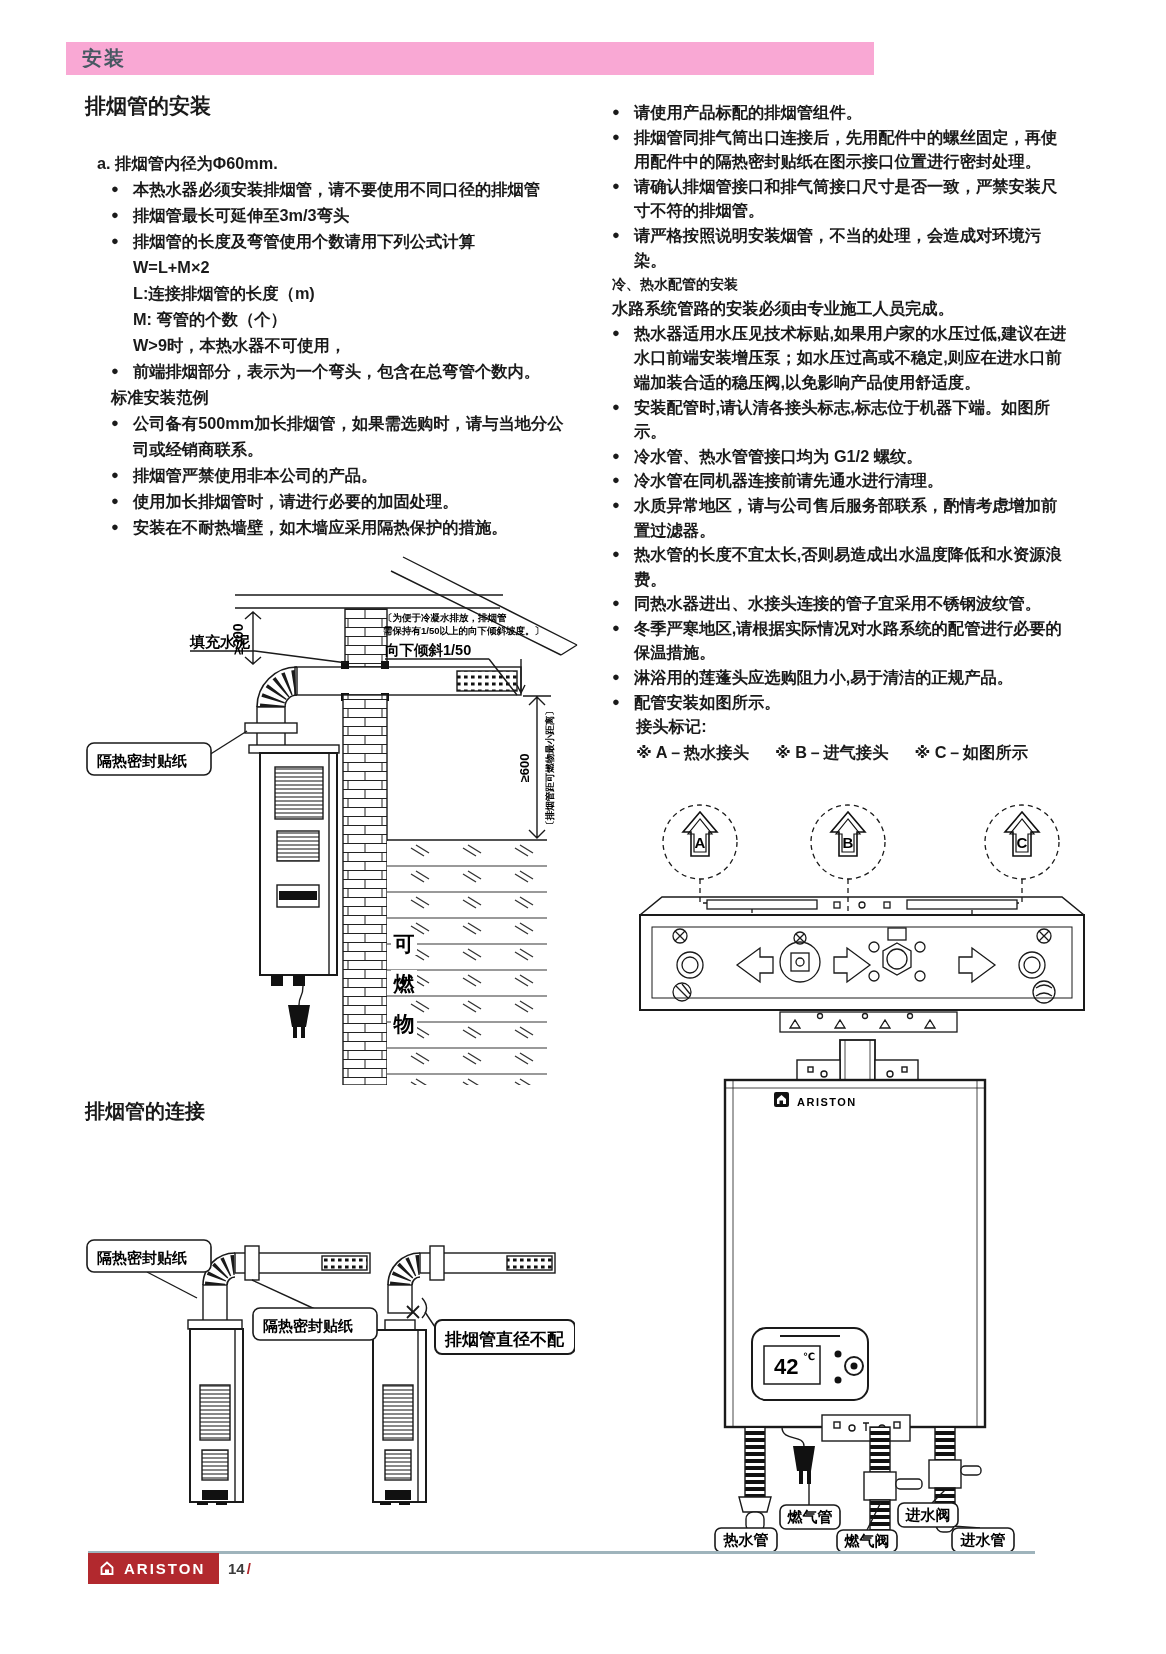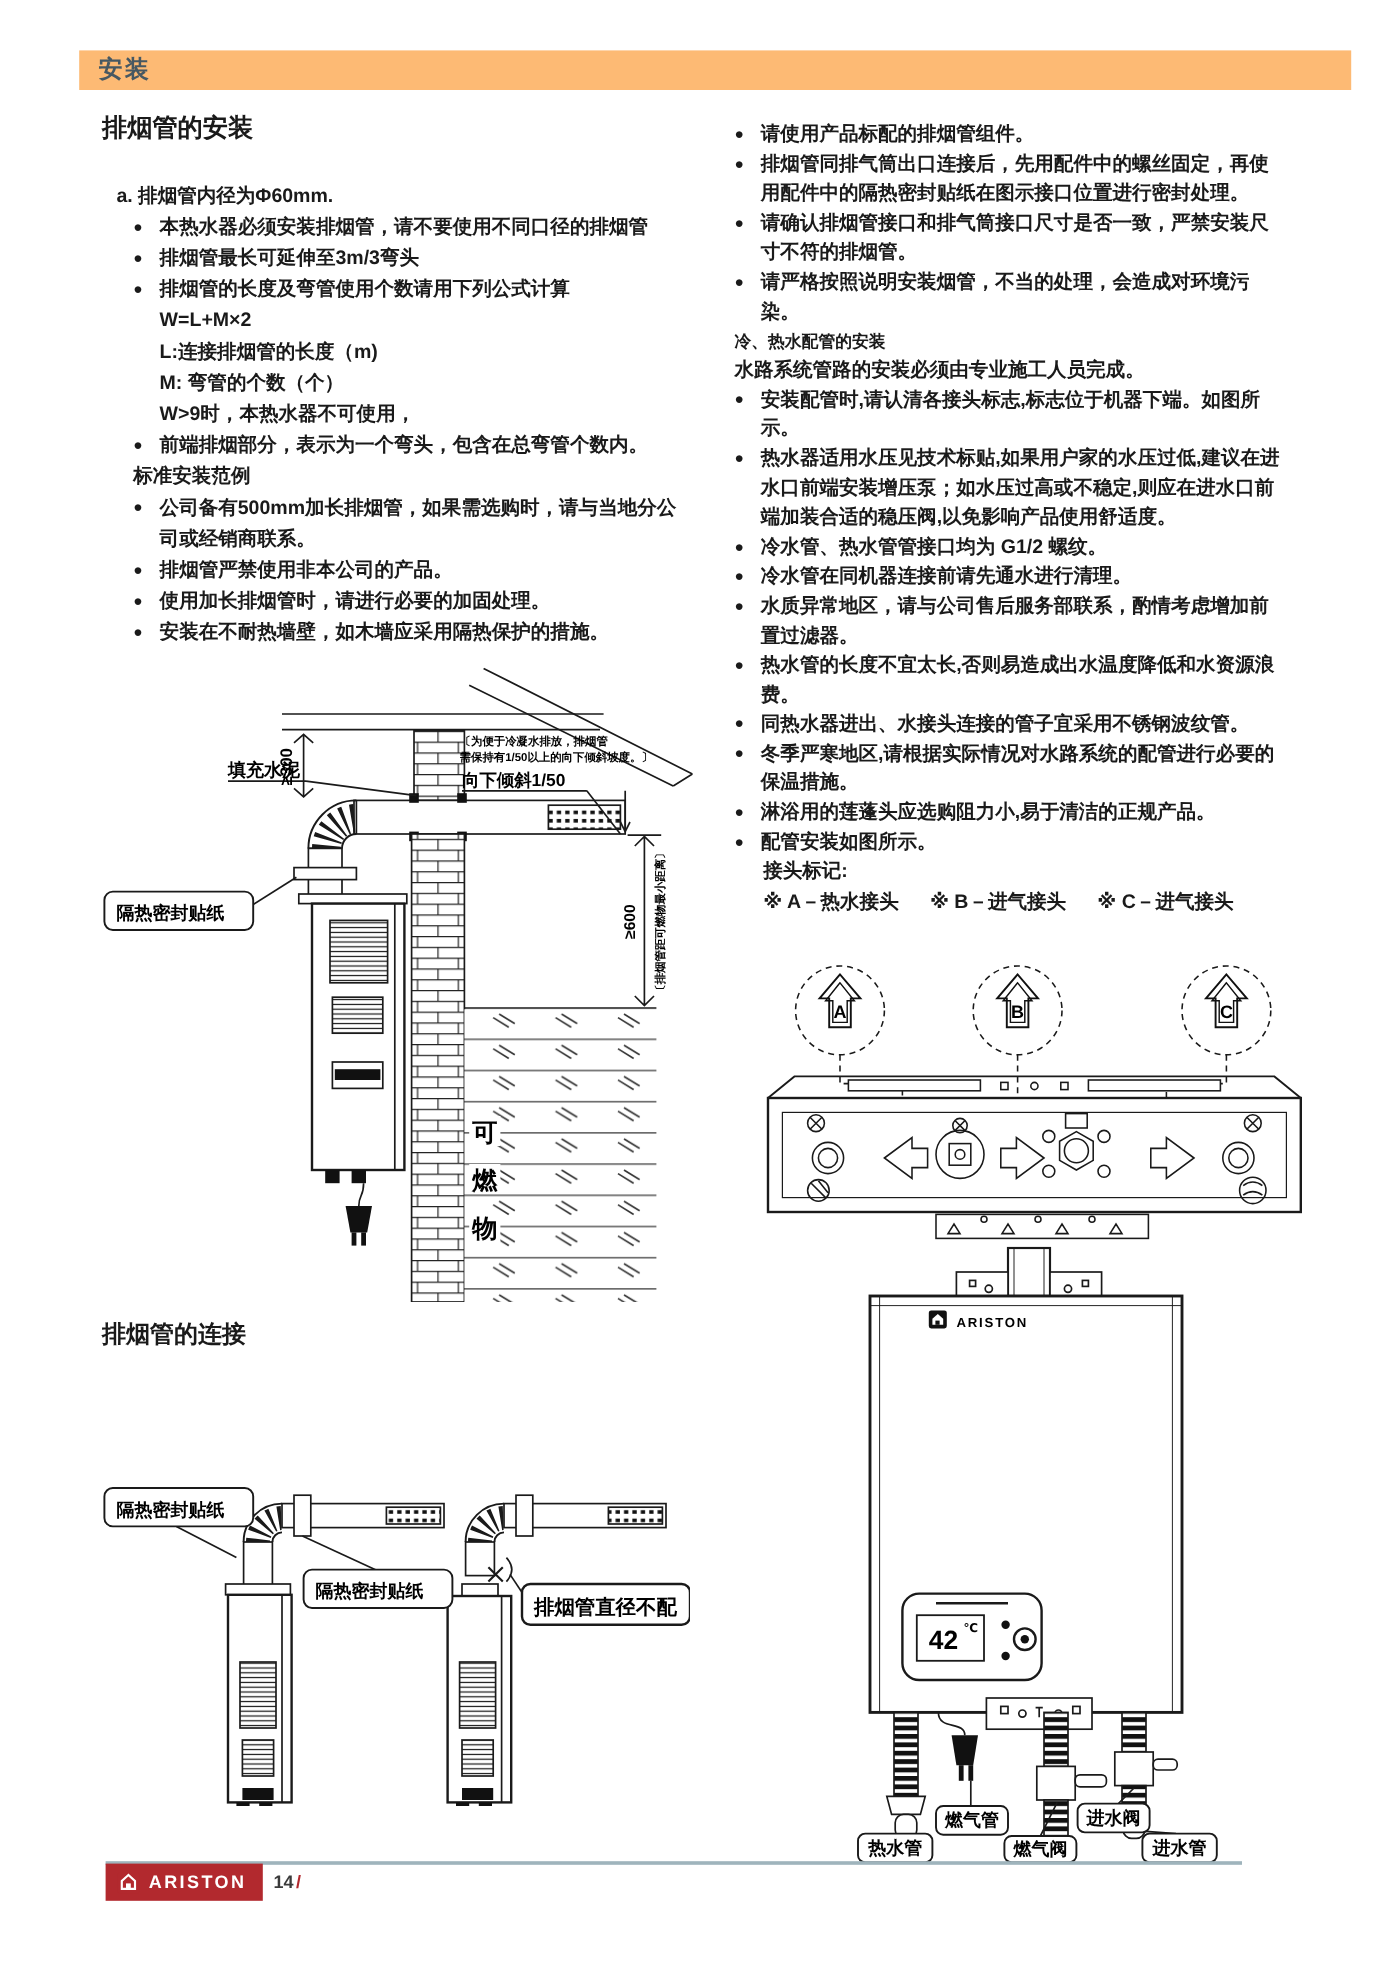--- a/index.html
+++ b/index.html
@@ -4,22 +4,22 @@
 <style>
   html,body{margin:0;padding:0;background:#ffffff;}
   body{
     width:1166px;height:1654px;position:relative;
     font-family:"Liberation Sans","DejaVu Sans",sans-serif;
     color:#1a1a1a;overflow:hidden;
   }
   .page{position:absolute;inset:0;}
   
   .header-bar{
-    position:absolute;left:66px;top:42px;width:1060px;height:33px;
-    background:#fdba74;color:#475862;font-size:20px;font-weight:700;
+    position:absolute;left:66px;top:42px;width:808px;height:33px;
+    background:#f9a8d4;color:#475862;font-size:20px;font-weight:700;
     line-height:33px;padding-left:16px;box-sizing:border-box;letter-spacing:2px;
   }
   
   .col-left{position:absolute;left:85px;top:92px;width:480px;}
   .col-right{position:absolute;left:612px;top:100px;width:455px;}
   .h-title{font-size:21px;font-weight:700;margin:0 0 30px 0;}
   .h-sub{font-size:14px;font-weight:700;margin:4px 0 2px 0;}
   .bold{font-weight:700;}
   .t16{font-size:16.3px;line-height:26px;margin:0;}
   .t16r{font-size:16.3px;line-height:24.6px;margin:0;}
@@ -275,36 +275,36 @@
   <div class="col-right">
     <ul class="blist" style="padding-left:0;">
       <li>请使用产品标配的排烟管组件。</li>
       <li>排烟管同排气筒出口连接后，先用配件中的螺丝固定，再使用配件中的隔热密封贴纸在图示接口位置进行密封处理。</li>
       <li>请确认排烟管接口和排气筒接口尺寸是否一致，严禁安装尺寸不符的排烟管。</li>
       <li>请严格按照说明安装烟管，不当的处理，会造成对环境污染。</li>
     </ul>
     <h3 class="h-sub">冷、热水配管的安装</h3>
     <p class="t16r bold">水路系统管路的安装必须由专业施工人员完成。</p>
     <ul class="blist" style="padding-left:0;">
+      <li>热水器适用水压见技术标贴,如果用户家的水压过低,建议在进水口前端安装增压泵；如水压过高或不稳定,则应在进水口前端加装合适的稳压阀,以免影响产品使用舒适度。</li>
       <li>安装配管时,请认清各接头标志,标志位于机器下端。如图所示。</li>
-      <li>热水器适用水压见技术标贴,如果用户家的水压过低,建议在进水口前端安装增压泵；如水压过高或不稳定,则应在进水口前端加装合适的稳压阀,以免影响产品使用舒适度。</li>
       <li>冷水管、热水管管接口均为 G1/2 螺纹。</li>
       <li>冷水管在同机器连接前请先通水进行清理。</li>
       <li>水质异常地区，请与公司售后服务部联系，酌情考虑增加前置过滤器。</li>
       <li>热水管的长度不宜太长,否则易造成出水温度降低和水资源浪费。</li>
       <li>同热水器进出、水接头连接的管子宜采用不锈钢波纹管。</li>
       <li>冬季严寒地区,请根据实际情况对水路系统的配管进行必要的保温措施。</li>
       <li>淋浴用的莲蓬头应选购阻力小,易于清洁的正规产品。</li>
       <li>配管安装如图所示。</li>
     </ul>
     <p class="t16r bold joint-heading">接头标记:</p>
     <div class="joints-row">
       <span>※ A－热水接头</span>
       <span>※ B－进气接头</span>
-      <span>※ C－进气接头</span>
+      <span>※ C－如图所示</span>
     </div>
   </div>
 
   <svg id="dg3" class="dg" width="500" height="235" viewBox="0 0 500 235" xmlns="http://www.w3.org/2000/svg" xmlns:xlink="http://www.w3.org/1999/xlink">
     <g stroke="#1a1a1a" fill="none" stroke-width="1.3">
 
       <g>
         <circle cx="88" cy="42" r="37" stroke-dasharray="5 4"></circle>
         <use href="#gl-arrow" xlink:href="#gl-arrow" transform="translate(88 40)"></use>
       </g>

